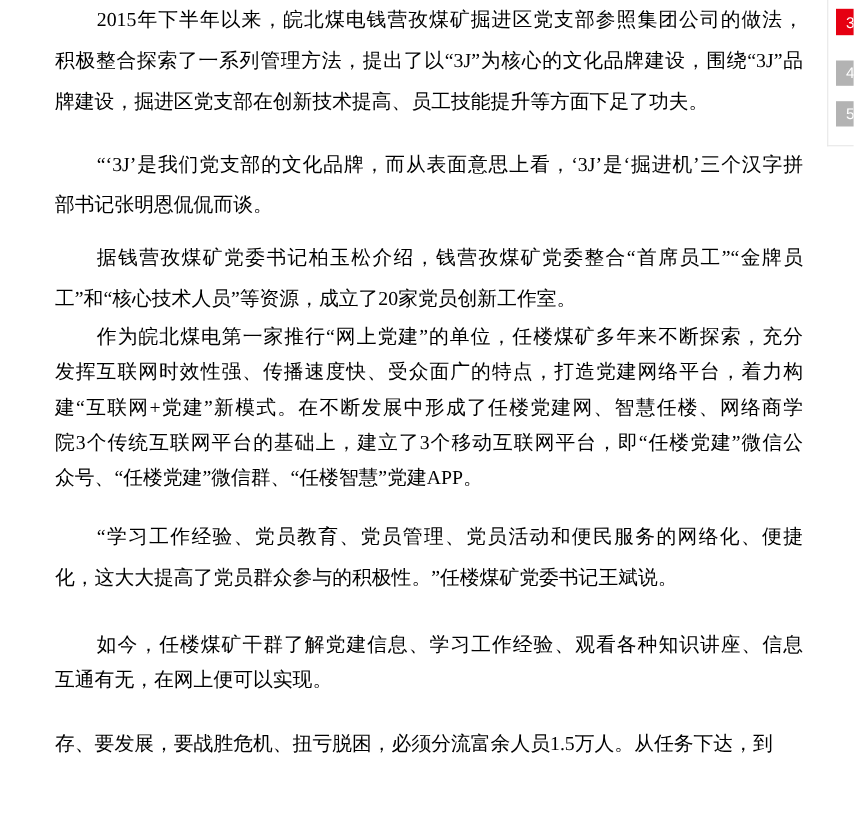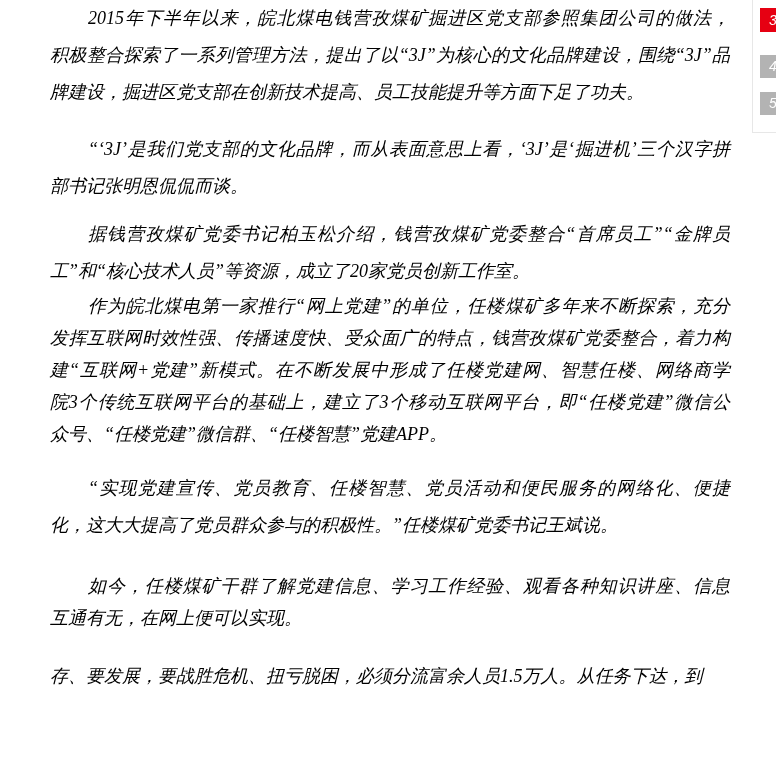--- a/index.html
+++ b/index.html
@@ -3,21 +3,21 @@
 <meta charset="utf-8">
 <style>
   html, body {
     margin: 0; padding: 0;
     width: 778px; height: 759px;
     overflow: hidden;
     background: #ffffff;
     font-family: "Liberation Serif", "DejaVu Serif", serif;
     color: #000000;
   }
-  .page { position: relative; width: 776px; height: 759px; overflow: hidden; font-style: italic; }
+  .page { position: relative; width: 776px; height: 759px; overflow: hidden; }
   .article {
     position: absolute;
     left: 50px; top: 0;
     width: 680px;
     font-size: 18px;
   }
   .para { margin: 0; }
   .para .line {
     display: block;
     text-align: justify;
@@ -72,28 +72,28 @@
       <span class="line plast">部书记张明恩侃侃而谈。</span>
     </div>
 
     <div class="para lh37" style="margin-top:11px">
       <span class="line first">据钱营孜煤矿党委书记柏玉松介绍，钱营孜煤矿党委整合“首席员工”“金牌员</span>
       <span class="line plast">工”和“核心技术人员”等资源，成立了20家党员创新工作室。</span>
     </div>
 
     <div class="para lh32" style="margin-top:0">
       <span class="line first">作为皖北煤电第一家推行“网上党建”的单位，任楼煤矿多年来不断探索，充分</span>
-      <span class="line">发挥互联网时效性强、传播速度快、受众面广的特点，钱营孜煤矿党委整合，着力构</span>
+      <span class="line">发挥互联网时效性强、传播速度快、受众面广的特点，打造党建网络平台，着力构</span>
       <span class="line">建“互联网+党建”新模式。在不断发展中形成了任楼党建网、智慧任楼、网络商学</span>
       <span class="line">院3个传统互联网平台的基础上，建立了3个移动互联网平台，即“任楼党建”微信公</span>
       <span class="line plast">众号、“任楼党建”微信群、“任楼智慧”党建APP。</span>
     </div>
 
     <div class="para lh37" style="margin-top:20px">
-      <span class="line first">“实现党建宣传、党员教育、任楼智慧、党员活动和便民服务的网络化、便捷</span>
+      <span class="line first">“学习工作经验、党员教育、党员管理、党员活动和便民服务的网络化、便捷</span>
       <span class="line plast">化，这大大提高了党员群众参与的积极性。”任楼煤矿党委书记王斌说。</span>
     </div>
 
     <div class="para lh32" style="margin-top:26px">
       <span class="line first">如今，任楼煤矿干群了解党建信息、学习工作经验、观看各种知识讲座、信息</span>
       <span class="line plast">互通有无，在网上便可以实现。</span>
     </div>
 
     <div class="para lh32" style="margin-top:26px">
       <span class="line plast">存、要发展，要战胜危机、扭亏脱困，必须分流富余人员1.5万人。从任务下达，到</span>

